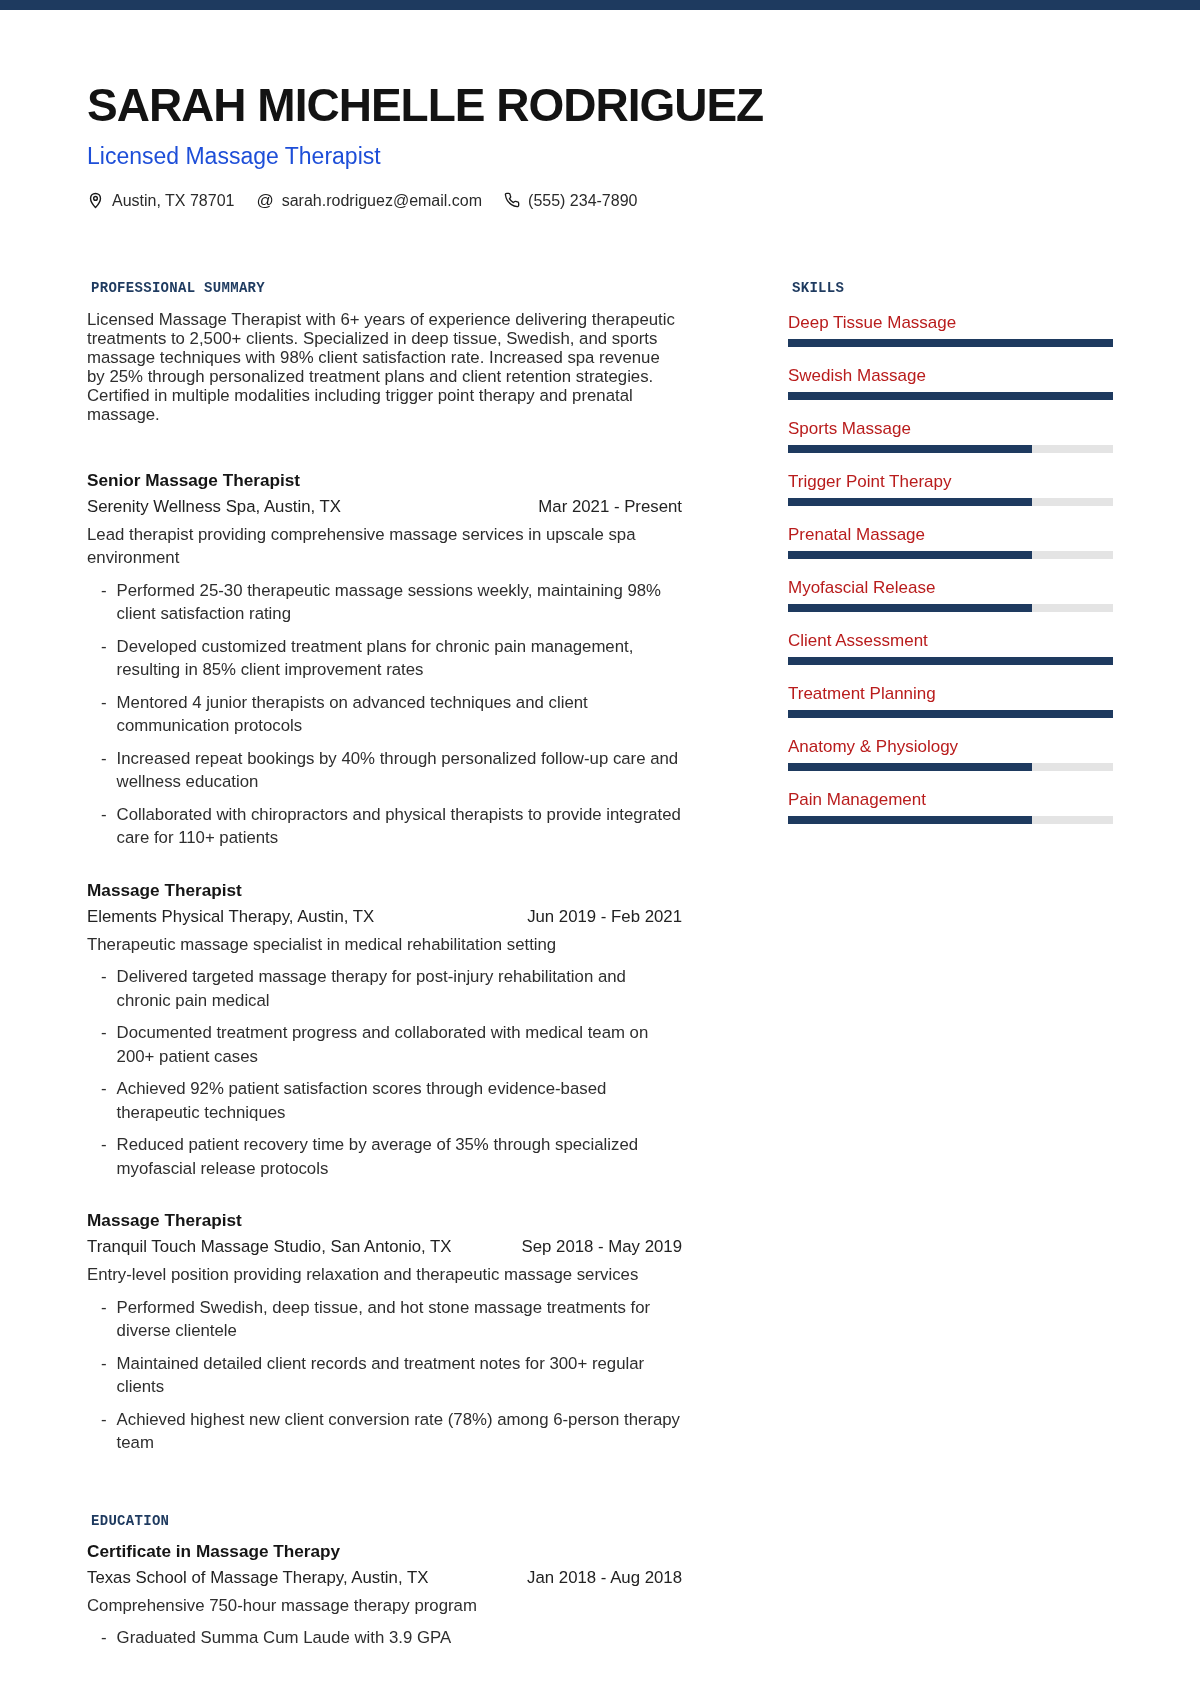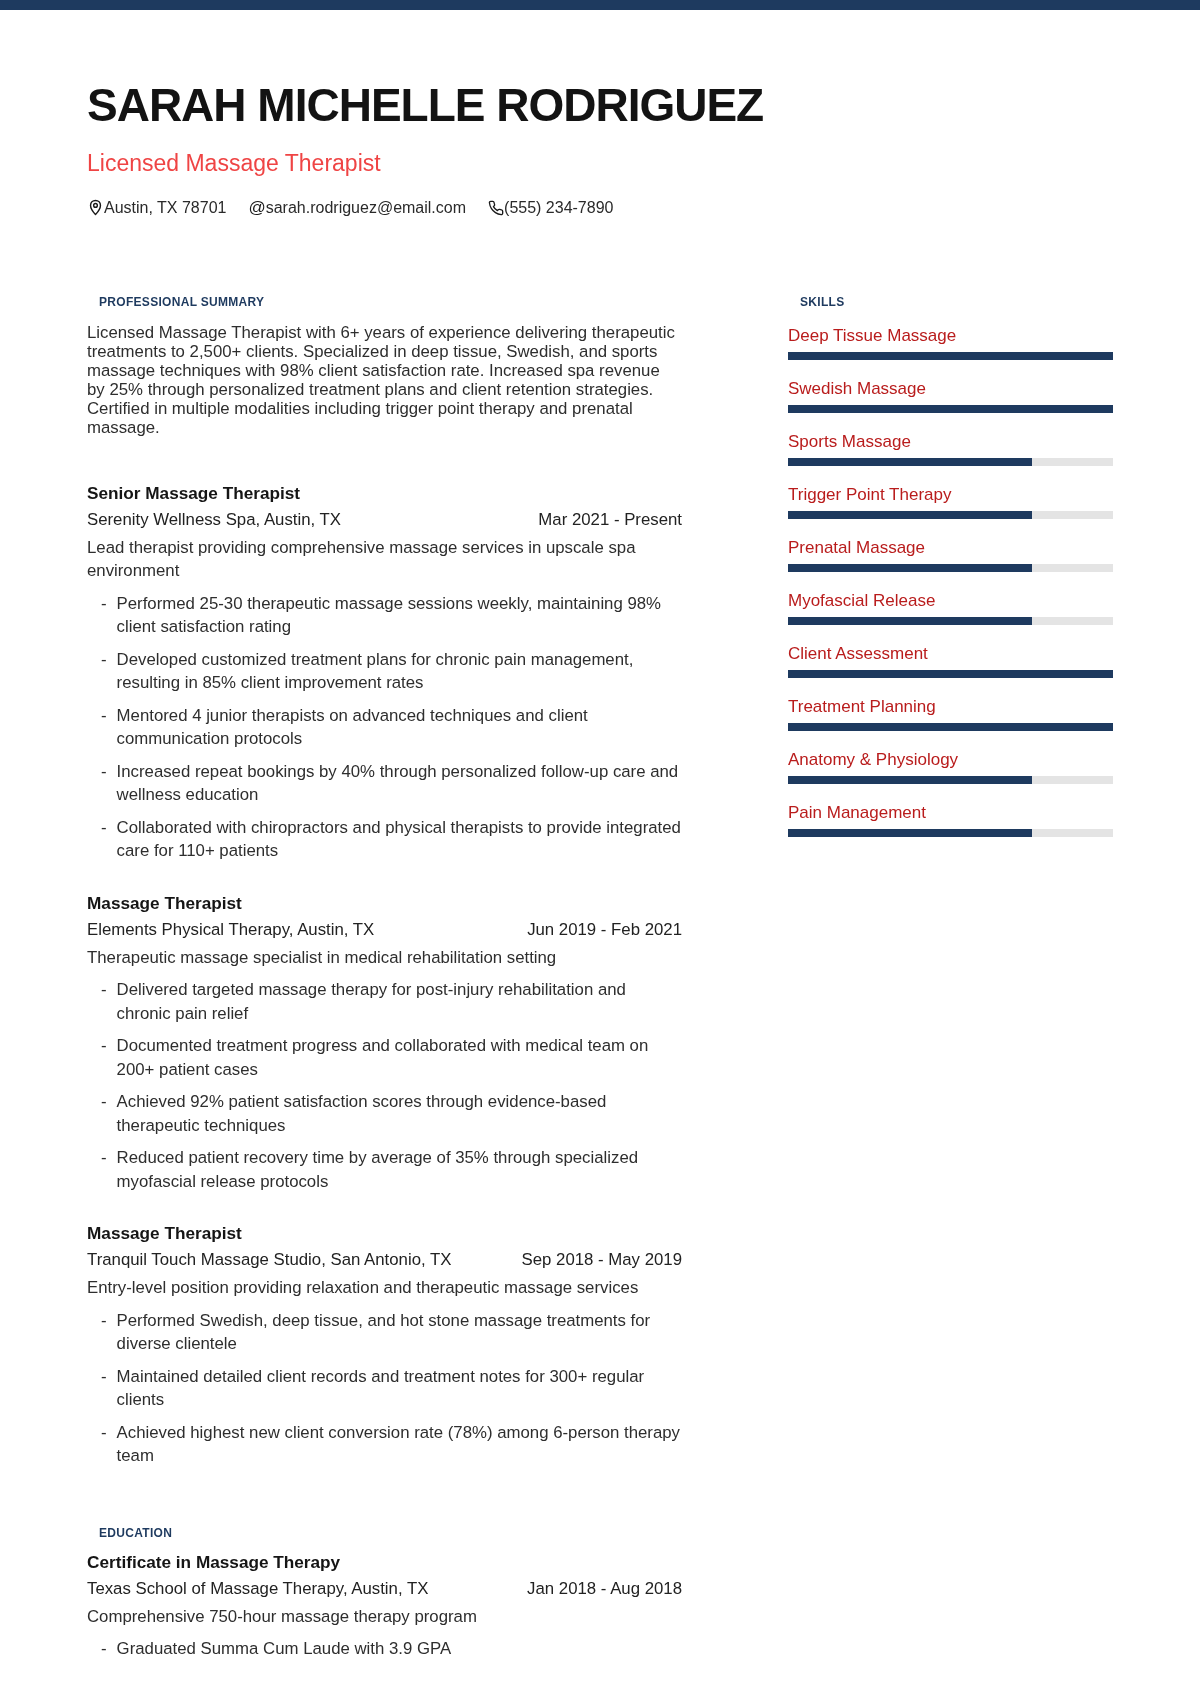--- a/index.html
+++ b/index.html
@@ -13,31 +13,32 @@
     width:1200px;min-height:1697px;margin:0 auto;background:#ffffff;
     font-family:"Liberation Sans", sans-serif;color:var(--text);
     position:relative;overflow:hidden;
   }
   .topbar{height:10px;width:100%;background:var(--accent);}
   .content{padding:0 87px;}
   h1.name{
     margin:70px 0 0;font-size:46px;line-height:1.1;font-weight:700;
     letter-spacing:-1px;color:#131313;
   }
-  .subtitle{margin-top:19px;font-size:23px;color:#ef4444;font-weight:400;}
+  .subtitle{margin-top:12px;font-size:23px;color:#1d4ed8;font-weight:400;}
   .contact-row{display:flex;align-items:center;gap:22px;margin-top:22px;font-size:16px;color:#2a2a2a;}
-  .contact-item{display:flex;align-items:center;}
+  .contact-item{display:flex;align-items:flex-start;gap:8px;}
   .contact-item svg{display:block;stroke:#1a1a1a;}
   .at-glyph{font-size:17px;font-weight:500;color:#1a1a1a;line-height:1;}
   .columns{display:flex;margin-top:66px;align-items:flex-start;}
   .left-col{width:595px;flex:none;}
   .right-col{width:325px;flex:none;margin-left:auto;}
   h2.sec{
-    margin:12px;font-size:12px;font-weight:700;letter-spacing:.3px;
+    margin:4px;font-size:14px;font-weight:700;letter-spacing:.3px;
     color:var(--accent);
+    font-family:Liberation Mono, monospace;
   }
   .summary-text{margin:14px 0 0;font-size:16.8px;line-height:19px;color:#2e2e2e;}
   .section-employment{margin-top:46px;}
   .section-education{margin-top:58px;}
   .entries{margin-top:12px;}
   .entry + .entry{margin-top:30px;}
   .entry-title{font-size:17.2px;font-weight:700;color:#151515;}
   .entry-meta{display:flex;justify-content:space-between;align-items:center;margin-top:6px;font-size:16.8px;color:#222;}
   .entry-dates{white-space:nowrap;color:#222;}
   .entry-desc{margin-top:6px;font-size:16.8px;line-height:23.5px;color:#2e2e2e;}
@@ -132,21 +133,21 @@
   <div class="entry">
     <div class="entry-title">Massage Therapist</div>
     <div class="entry-meta">
       <span class="entry-org">Elements Physical Therapy, Austin, TX</span>
       <span class="entry-dates">Jun 2019 - Feb 2021</span>
     </div>
     <div class="entry-desc">Therapeutic massage specialist in medical rehabilitation setting</div>
     <ul class="bullets">
                   <li>
                     <span class="dash">-</span>
-                    <span>Delivered targeted massage therapy for post-injury rehabilitation and chronic pain relief</span>
+                    <span>Delivered targeted massage therapy for post-injury rehabilitation and chronic pain medical</span>
                   </li>
                   <li>
                     <span class="dash">-</span>
                     <span>Documented treatment progress and collaborated with medical team on 200+ patient cases</span>
                   </li>
                   <li>
                     <span class="dash">-</span>
                     <span>Achieved 92% patient satisfaction scores through evidence-based therapeutic techniques</span>
                   </li>
                   <li>

